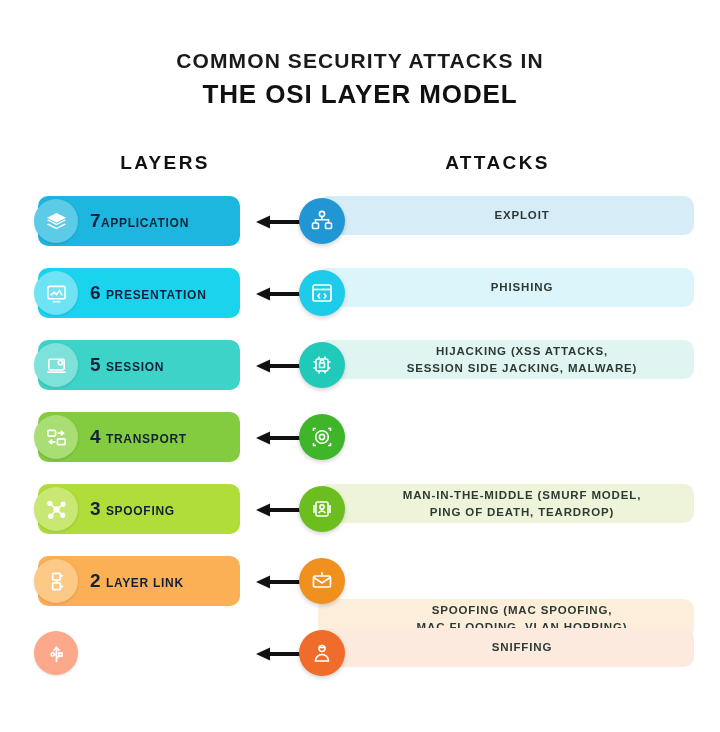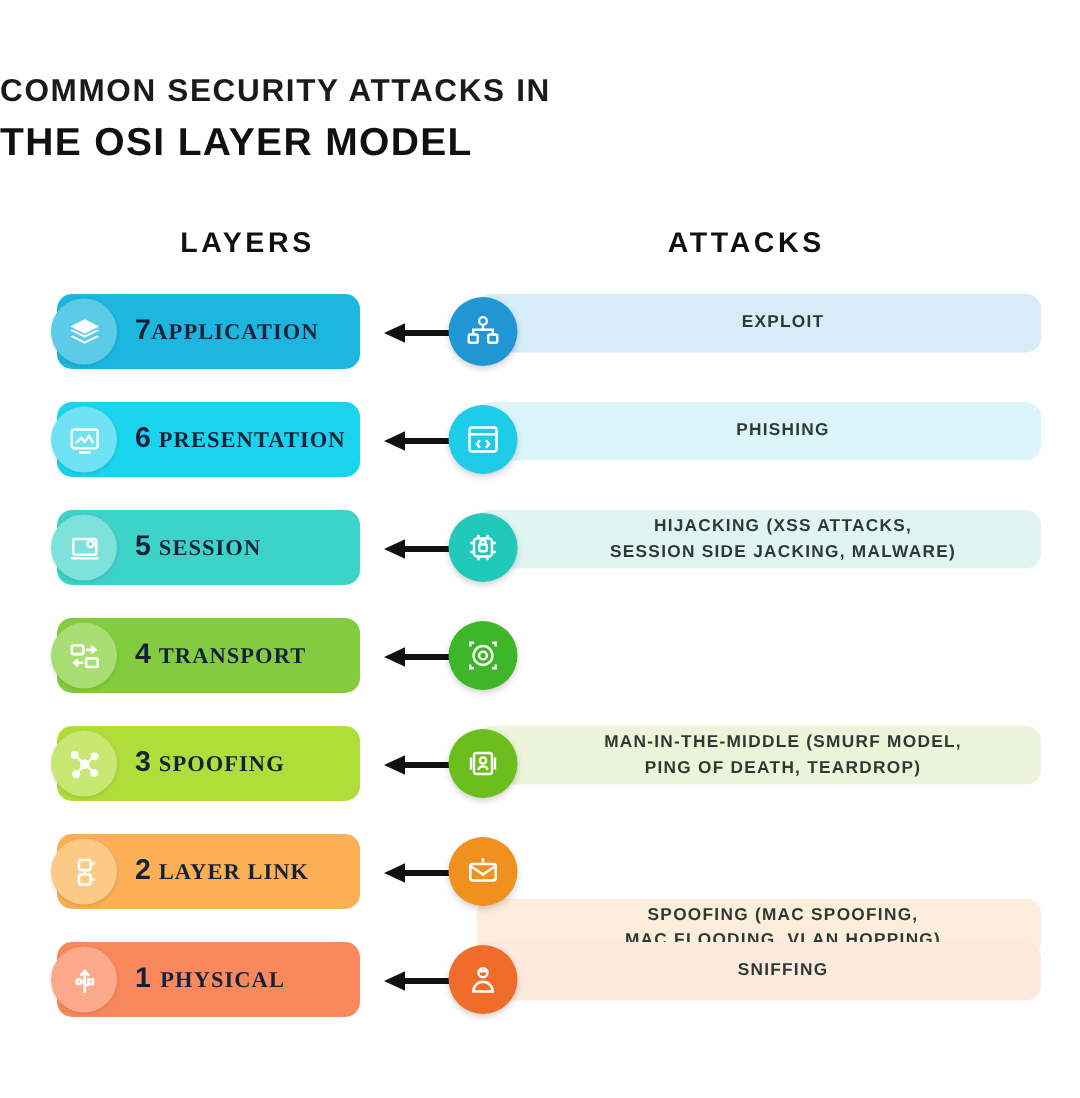--- a/index.html
+++ b/index.html
@@ -14,21 +14,21 @@
     font-family: "Liberation Sans", sans-serif;
     overflow: hidden;
   }
 
   
   .title-block {
     position: absolute;
     top: 48px;
     left: 0;
     width: 720px;
-    text-align: left;
+    text-align: center;
   }
   .title-line1 {
     font-size: 21px;
     font-weight: bold;
     letter-spacing: 1.1px;
     color: #1a1a1a;
     line-height: 1.25;
   }
   .title-line2 {
     font-size: 26px;
@@ -80,25 +80,24 @@
   .layer-text {
     color: #14213a;
     white-space: nowrap;
   }
   .layer-num {
     font-size: 19px;
     font-weight: bold;
     letter-spacing: 0.3px;
   }
   .layer-name {
-    font-size: 15px;
+    font-size: 12px;
     font-weight: bold;
     letter-spacing: 0.7px;
     margin-left: 5px;
-    font-family: Liberation Serif, serif;
   }
   .r7 .layer-name { margin-left: 0px; }
   .r1 .layer-name { margin-left: 6px; }
 
   
   .layer-icon {
     position: absolute;
     left: 34px;
     top: 6px;
     width: 44px;
@@ -347,25 +346,20 @@
           <path d="M12 3v3"></path>
         </svg>
     </div>
     <div class="attack-pill" style="background:#fdeedc;margin-top:43px;">
       <span class="attack-text">SPOOFING (MAC SPOOFING,
 MAC FLOODING, VLAN HOPPING)</span>
     </div>
   </div>
 
   <div class="row r1">
-    <div class="layer-pill" style="background:#f9885c;">
-      <span class="layer-text">
-        <span class="layer-num">1</span><span class="layer-name">PHYSICAL</span>
-      </span>
-    </div>
     <div class="layer-icon" style="background:#fba98a;">
       <svg viewBox="0 0 24 24" fill="none" stroke="#ffffff" stroke-width="1.8">
           <path d="M12 21V6"></path>
           <path d="M9 9 12 5.5 15 9"></path>
           <circle cx="8" cy="13" r="1.6"></circle>
           <rect x="14.5" y="11.5" width="3.2" height="3.2"></rect>
           <path d="M12 13H9.6M12 15.5h2.8"></path>
         </svg>
     </div>
     <svg class="arrow" viewBox="0 0 48 14">

